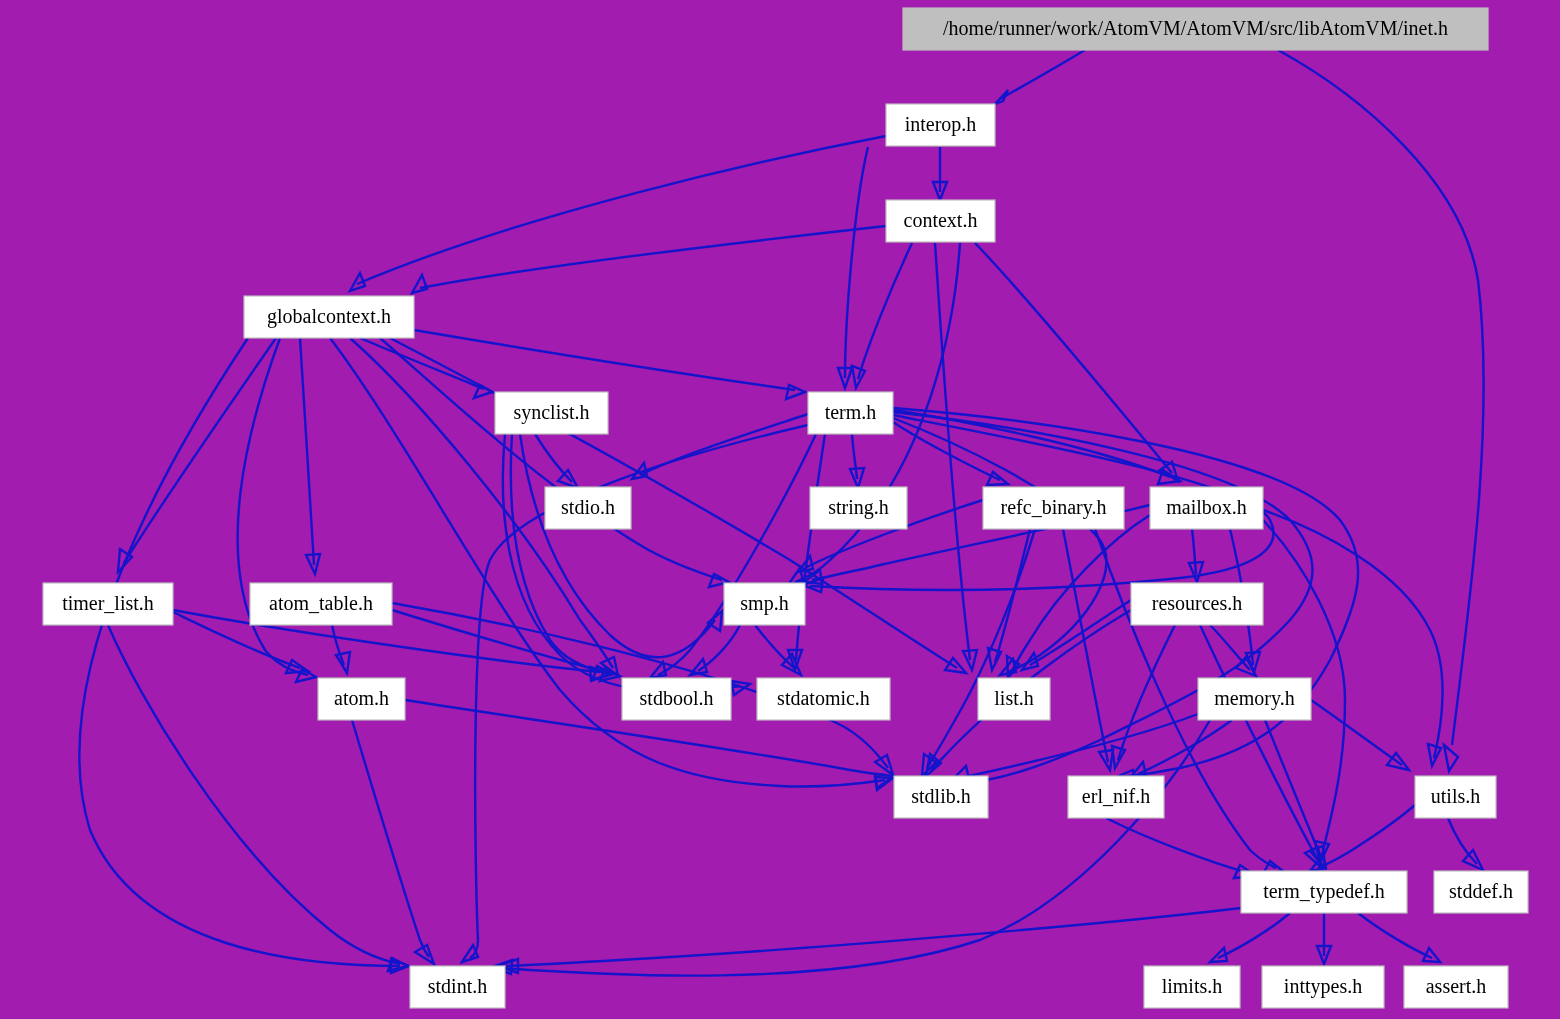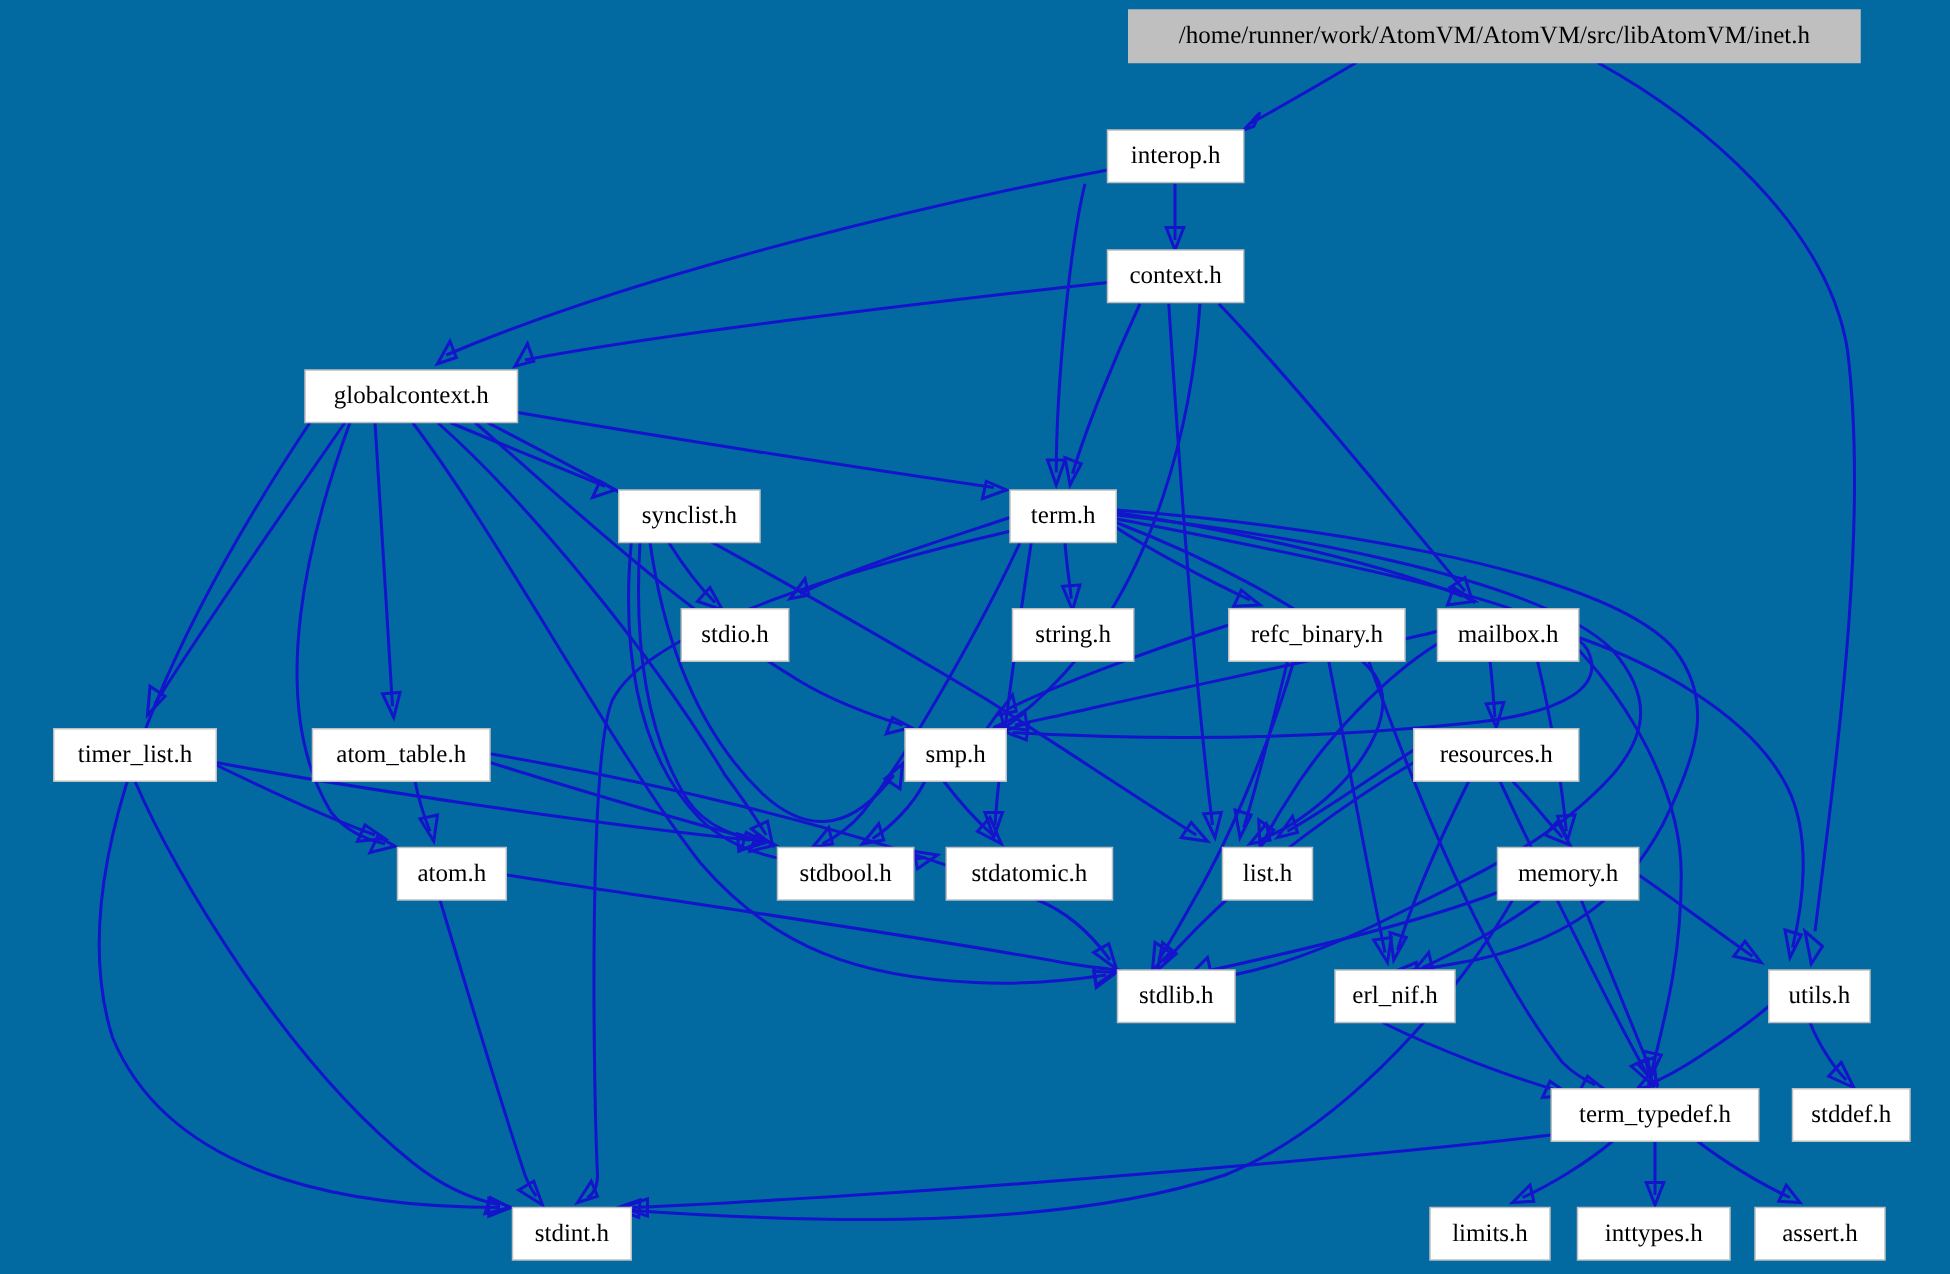--- a/index.html
+++ b/index.html
@@ -4,21 +4,21 @@
 <style>
   html, body {
     margin: 0;
     padding: 0;
     background: #000000;
   }
   #canvas {
     position: relative;
     width: 1560px;
     height: 1019px;
-    background: #0369a1;
+    background: #a21caf;
     overflow: hidden;
     font-family: "Liberation Serif", "DejaVu Serif", serif;
   }
   svg#graph {
     position: absolute;
     left: 0; top: 0;
     width: 1560px;
     height: 1019px;
   }
   .edge path {

